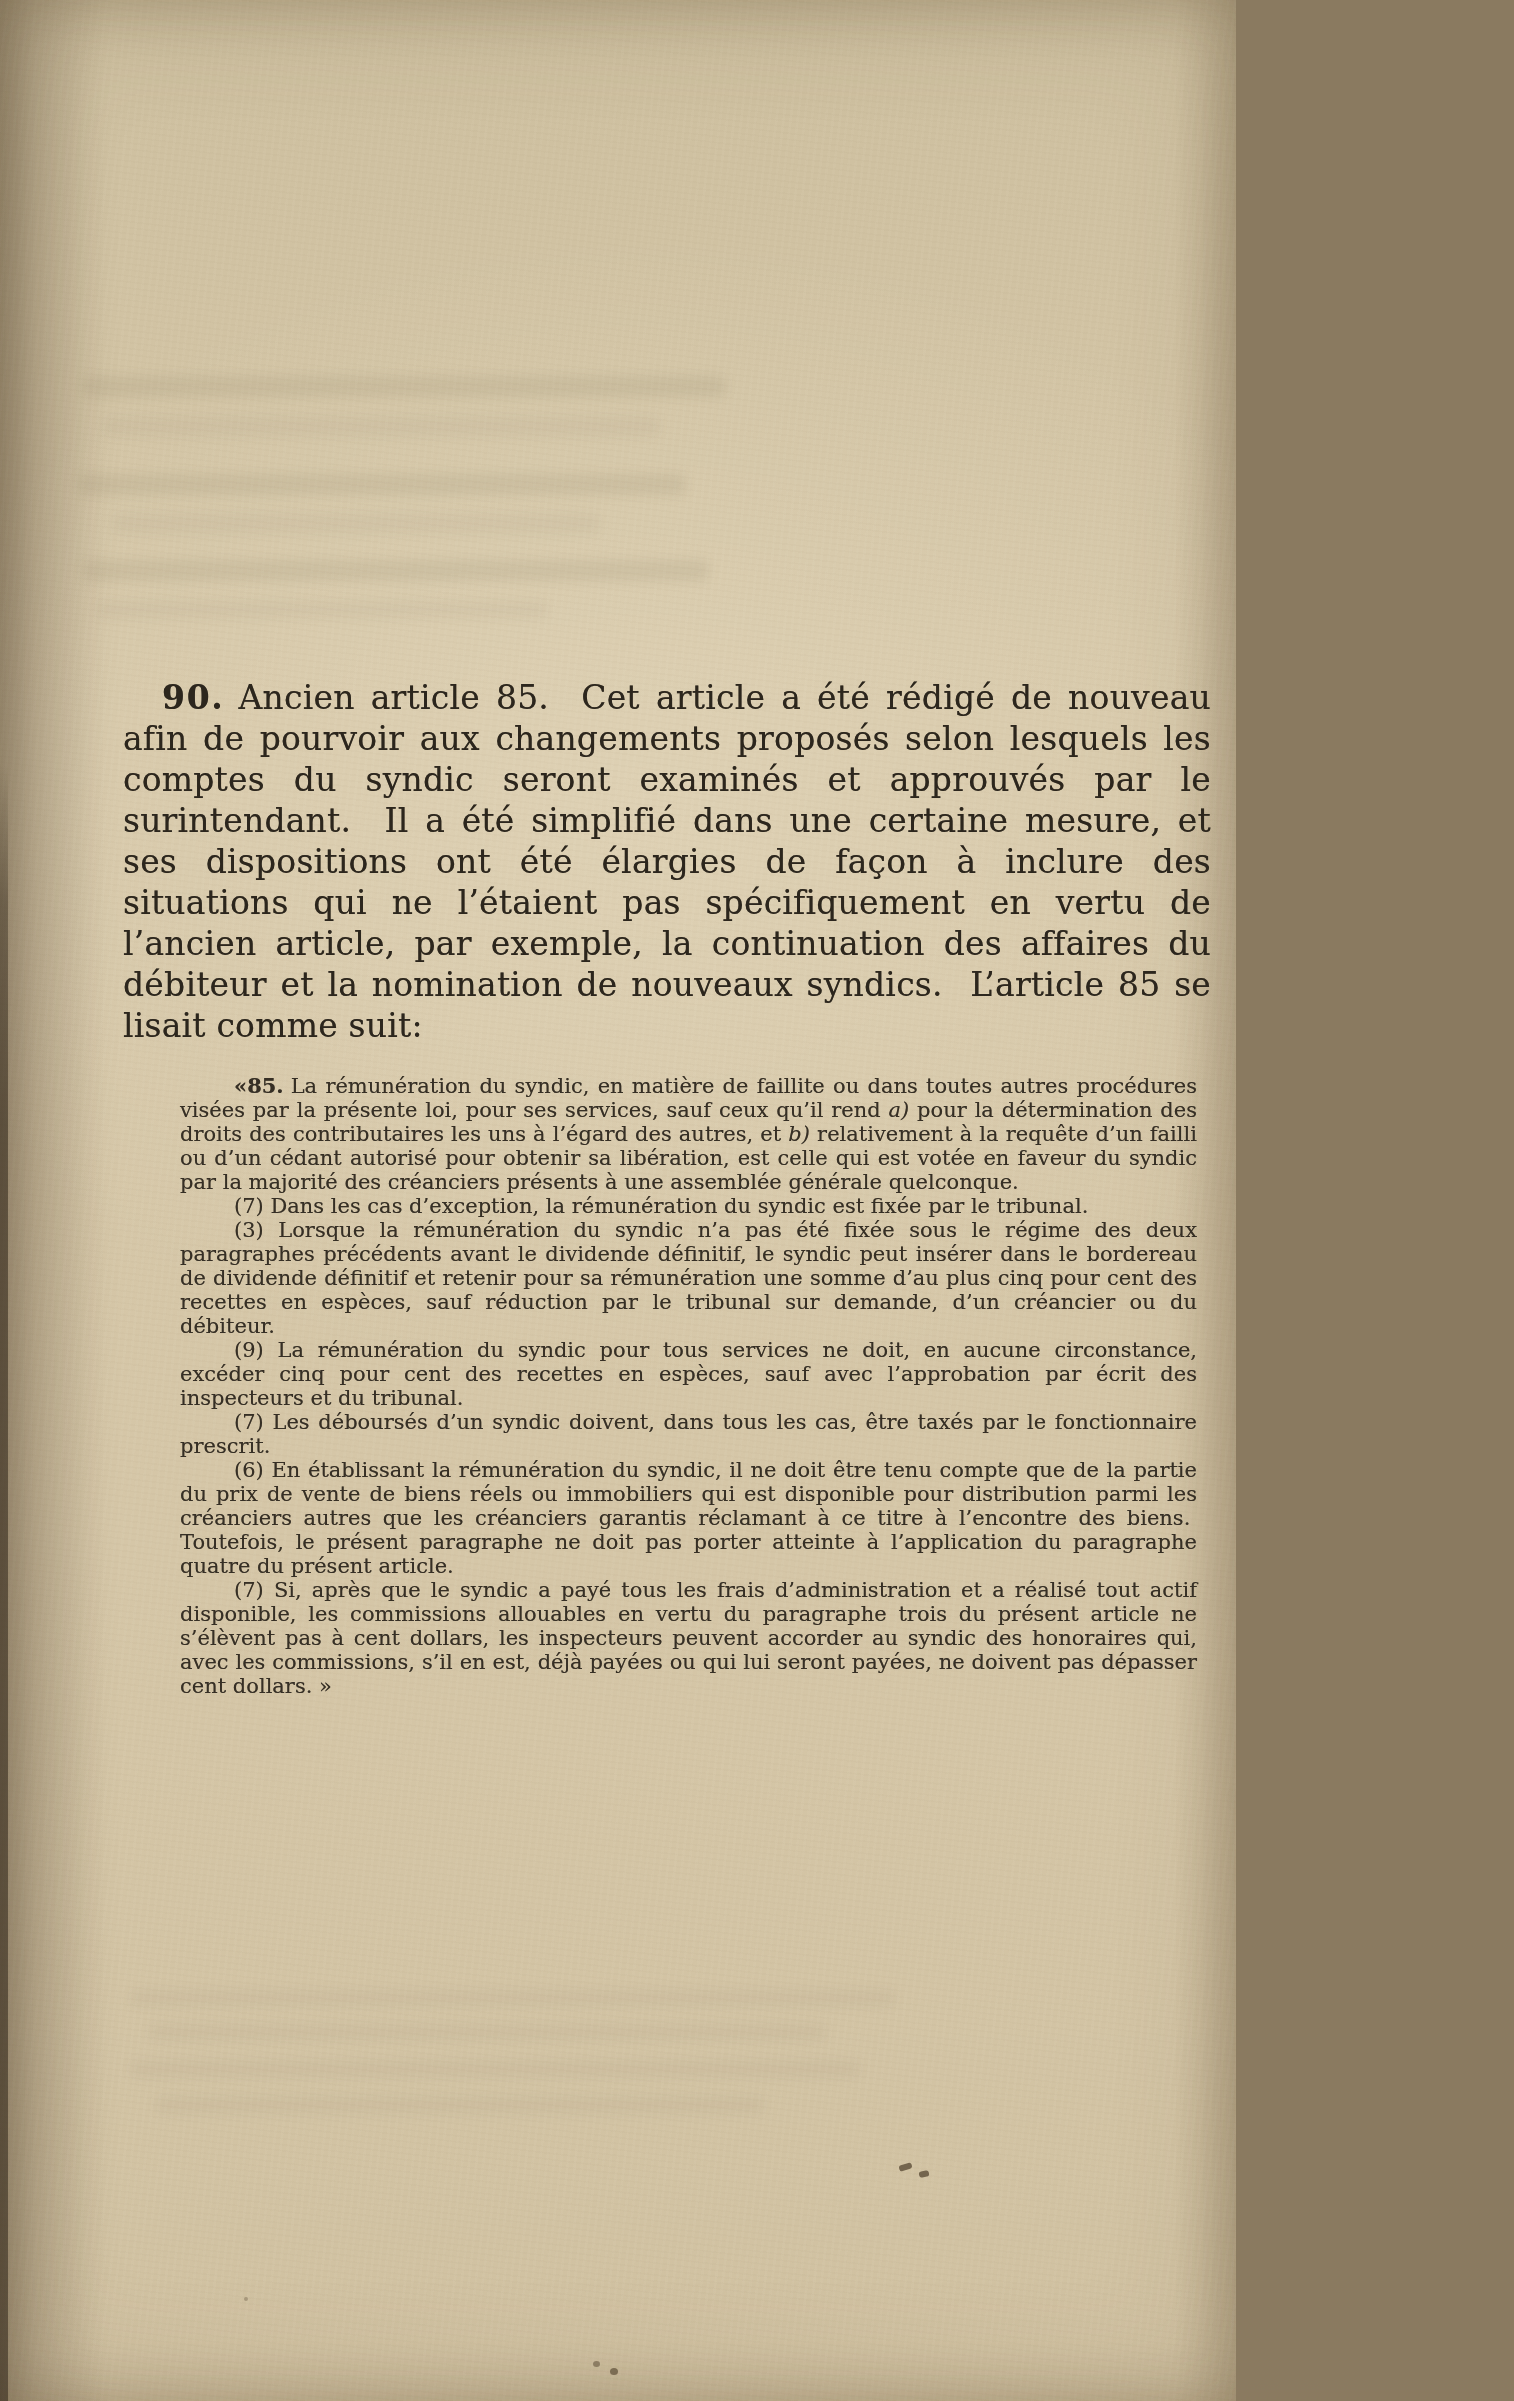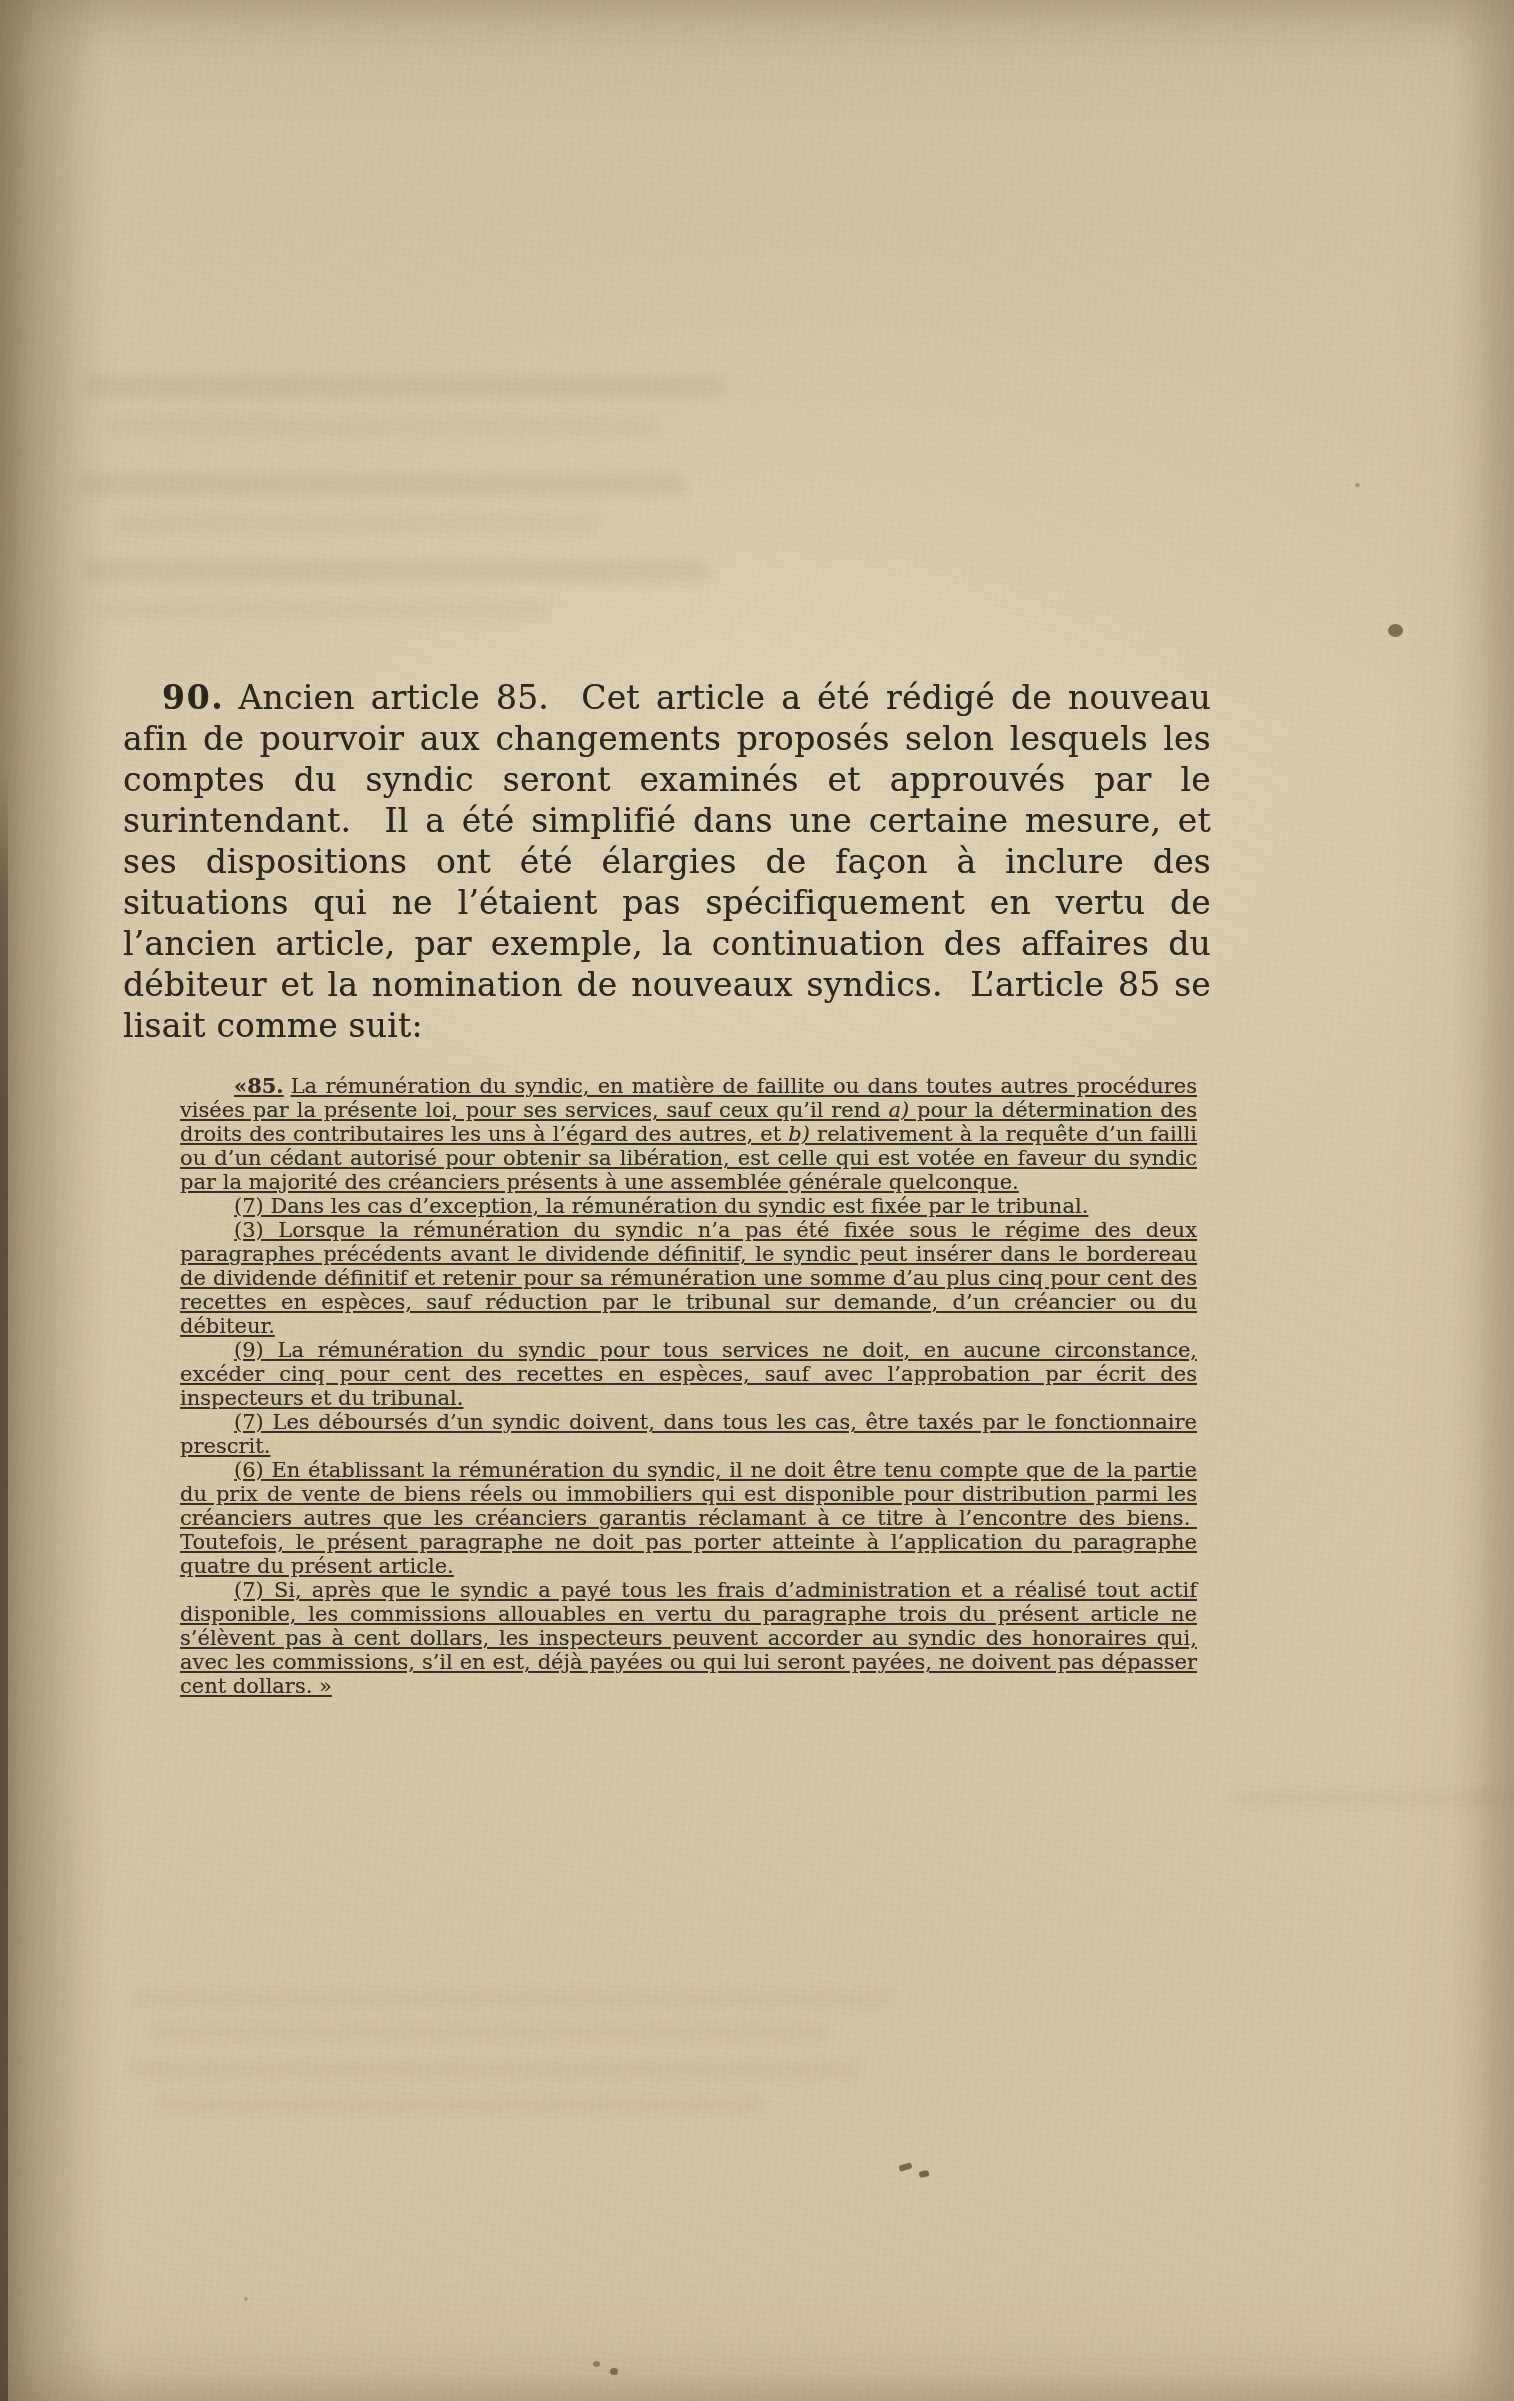--- a/index.html
+++ b/index.html
@@ -2,21 +2,21 @@
 <html style="font-size:14px"><head>
 <meta charset="utf-8">
 <style>
   html, body {
     margin: 0;
     padding: 0;
     background: #8a7a60;
   }
   .page {
     position: relative;
-    width: 1514px;
+    width: 1236px;
     height: 2401px;
     overflow: hidden;
     font-family: "DejaVu Serif", "Liberation Serif", serif;
     background:
       repeating-linear-gradient(7deg, rgba(120,100,70,0.028) 0 1.7px, rgba(0,0,0,0) 1.7px 6px),
       repeating-linear-gradient(97deg, rgba(255,250,235,0.035) 0 2.6px, rgba(0,0,0,0) 2.6px 7px),
       radial-gradient(ellipse 1043px 782px at 52% 34%, rgba(255,248,228,0.20), rgba(0,0,0,0) 75%),
       linear-gradient(90deg, rgba(88,72,50,0.22) 0px, rgba(88,72,50,0.08) 35px, rgba(0,0,0,0) 113px),
       linear-gradient(270deg, rgba(88,72,50,0.14) 0px, rgba(0,0,0,0) 61px),
       linear-gradient(180deg, #cdbf9f 0%, #d6c7a8 30%, #d5c6a7 65%, #d0c1a1 100%);
@@ -70,21 +70,20 @@
     width: 1017px;
     color: #362f25;
     font-size: 21px;
     line-height: 24px;
     text-shadow: 0 0 0.4px rgba(50,43,33,0.5);
   }
   .quote-block p {
     margin: 0;
     text-align: justify;
     text-indent: 54px;
-    text-decoration: underline;
   }
   .quote-block .qnum {
     font-weight: bold;
     margin-right: 7px;
   }
   .quote-block em {
     font-style: italic;
   }
 
   

